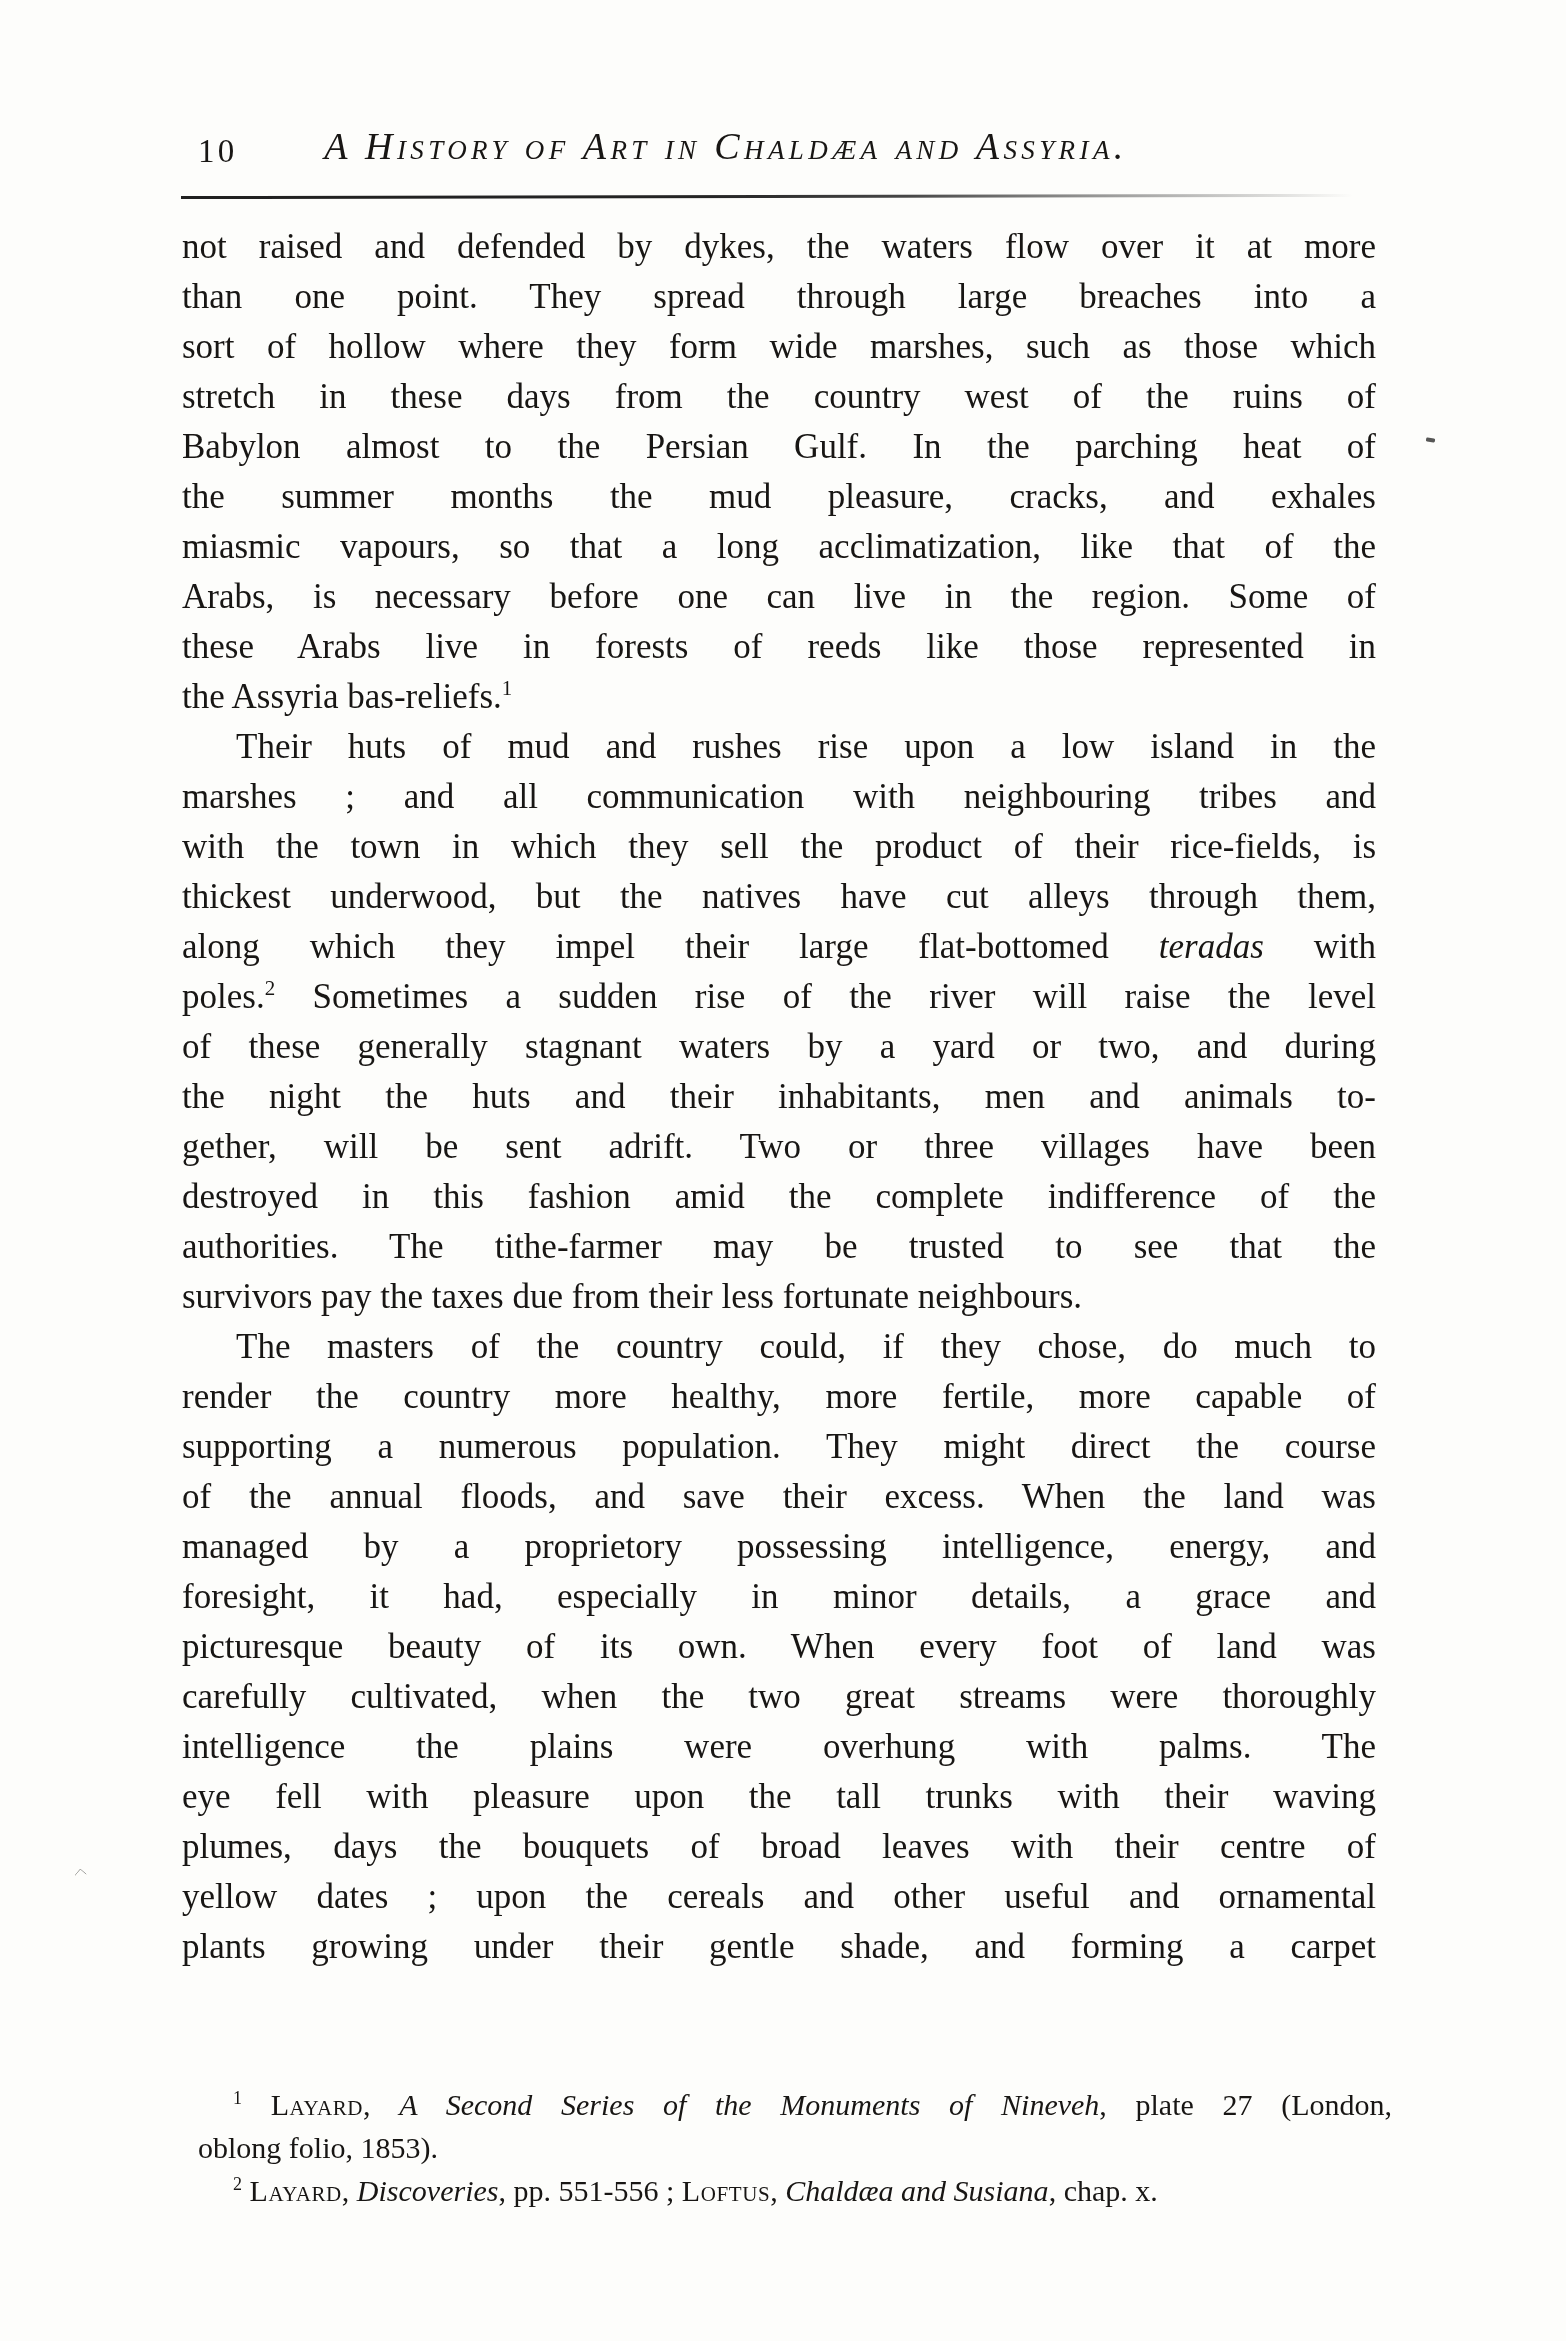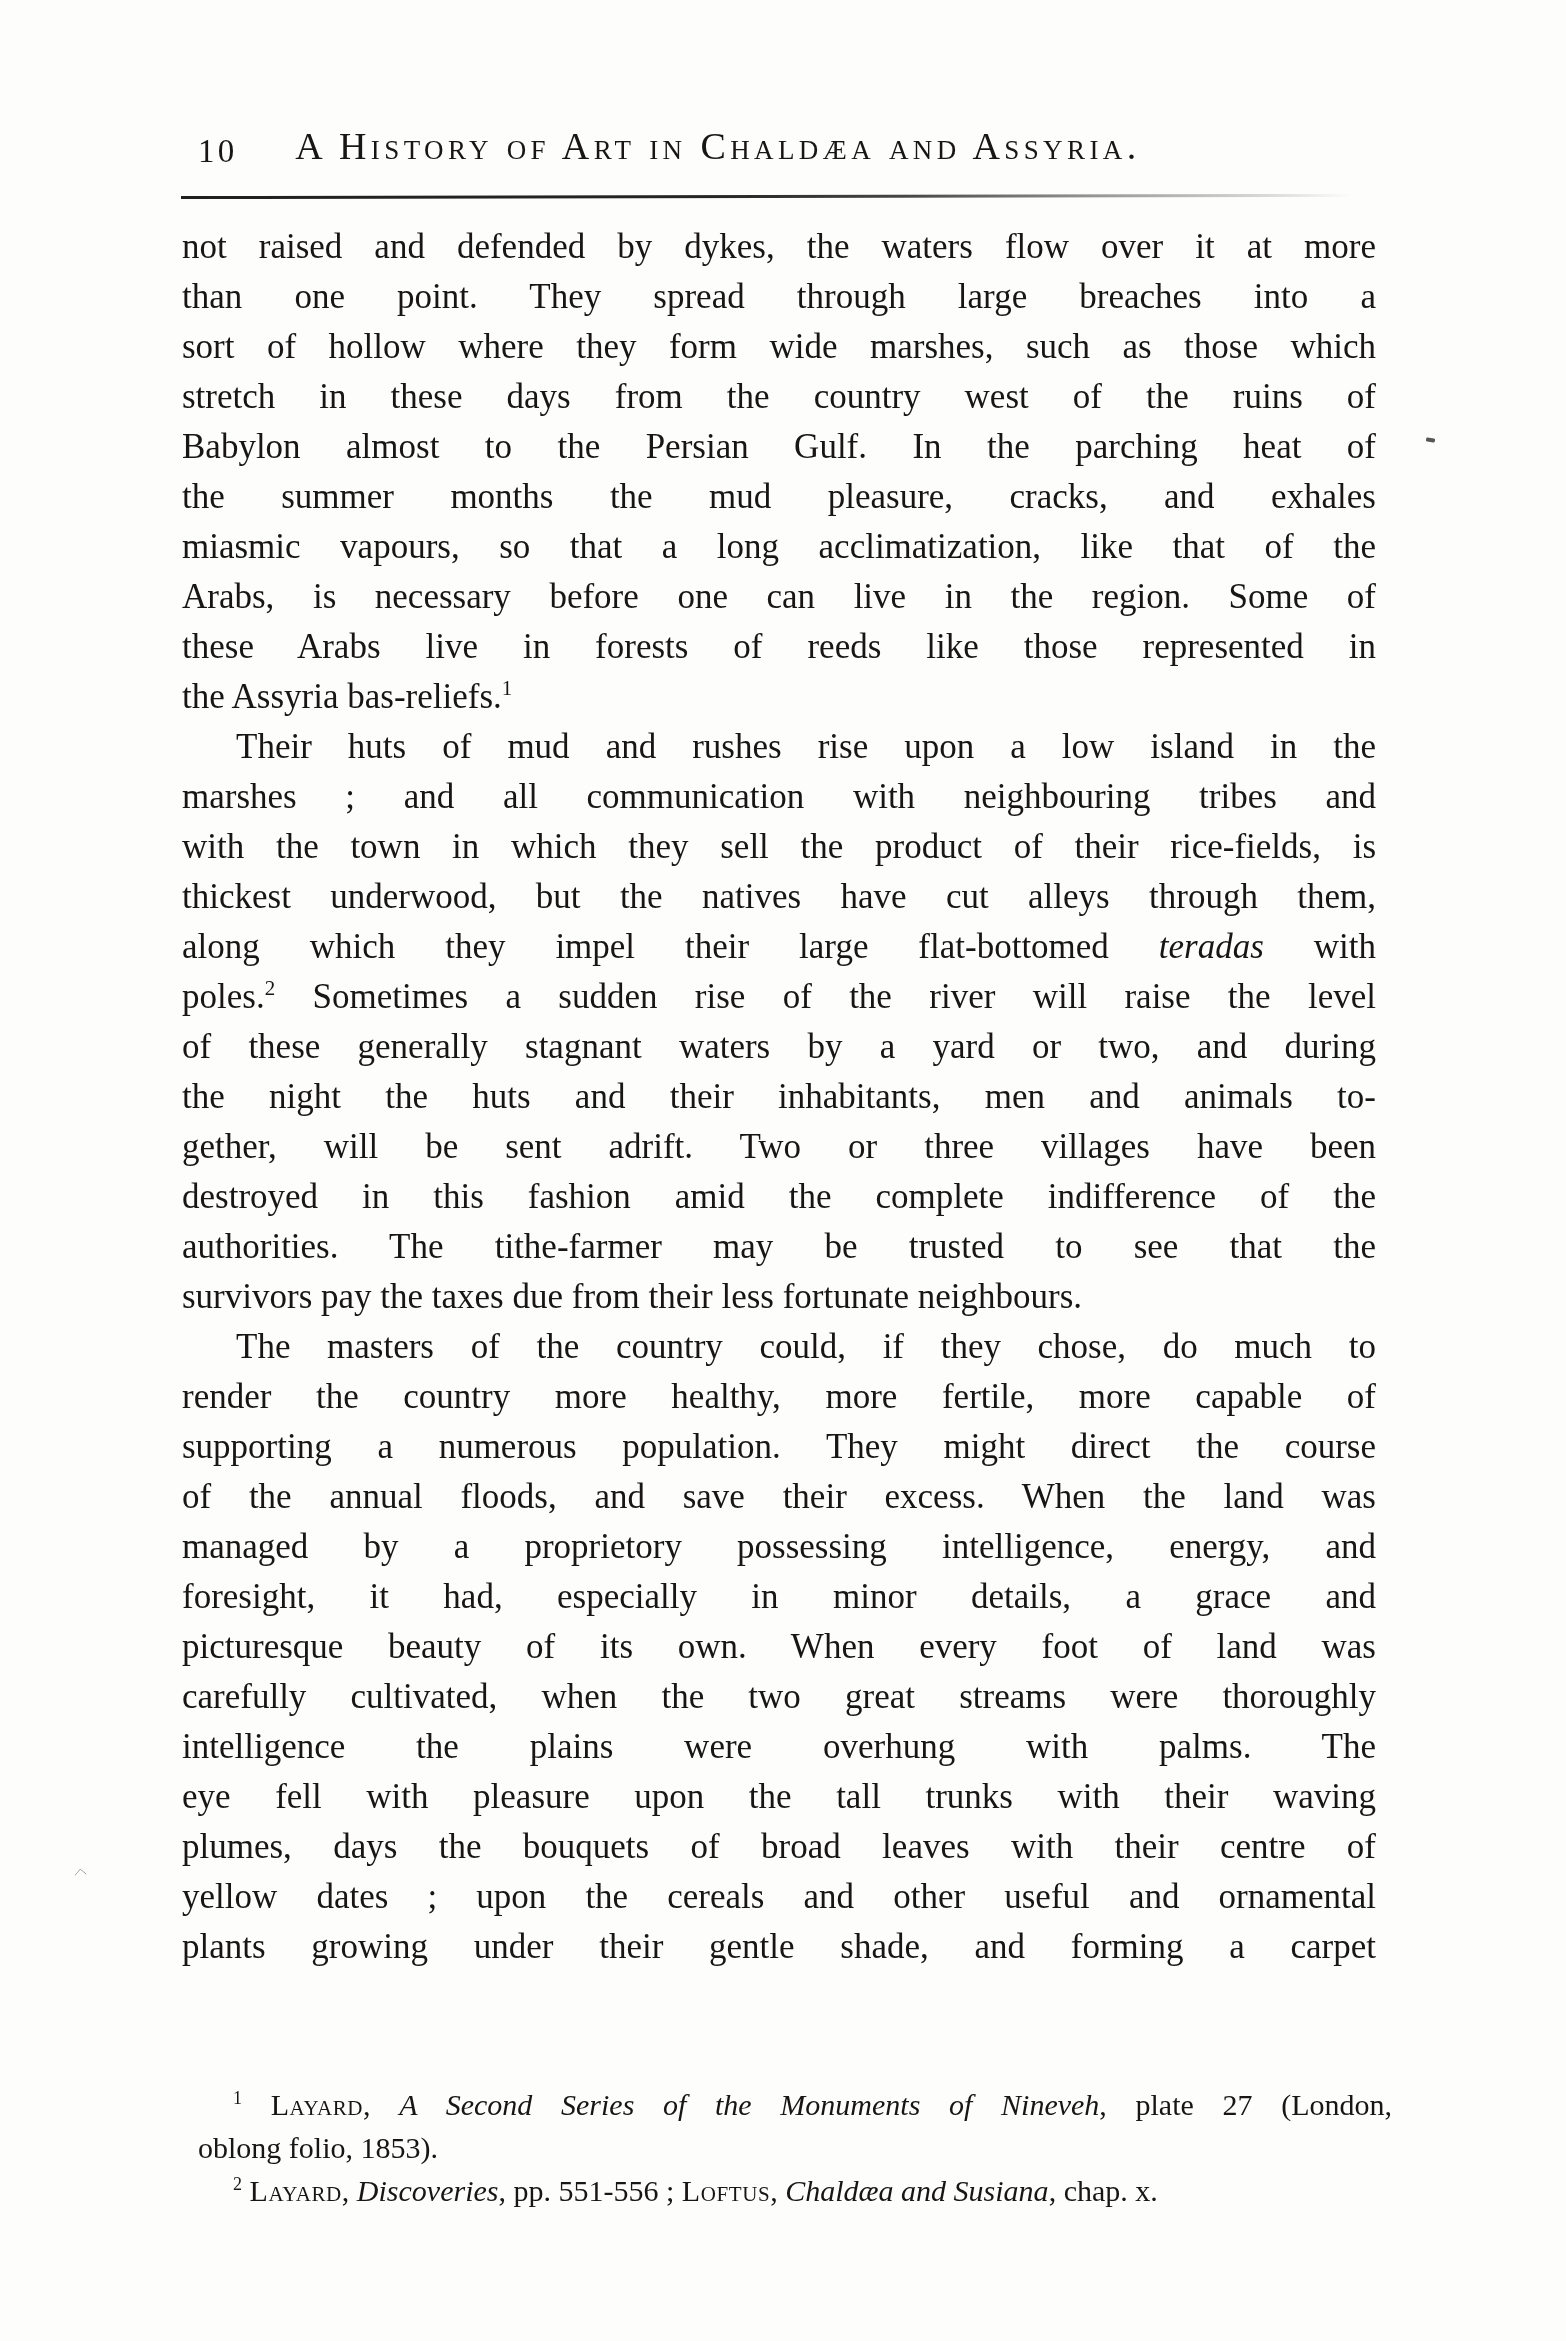--- a/index.html
+++ b/index.html
@@ -5,32 +5,33 @@
   html,body{margin:0;padding:0;background:#e8e8e4;}
   .page{
     position:relative;
     width:1567px;height:2342px;
     background:#fdfdfb;
     font-family:"Liberation Serif", serif;
     color:#181614;
     overflow:hidden;
   }
   
-  .header{position:absolute;top:124px;left:0;width:1448px;height:51px;}
+  .header{position:absolute;top:124px;left:0;width:1448px;height:51px;padding-left:16px;}
   .pagenum{
     position:absolute;left:198px;top:9px;
     font-size:33px;letter-spacing:3.2px;font-variant:small-caps;
   }
   .runtitle{
     position:absolute;left:0;right:12px;top:0;
     text-align:center;
     font-variant:small-caps;
     font-size:38px;
     letter-spacing:4.4px;
     white-space:nowrap;
+    font-style:italic;
   }
   .rule{
     position:absolute;top:195px;left:181px;width:1172px;height:2.5px;
     background:linear-gradient(90deg,
       rgba(20,20,20,.95) 0%, rgba(25,25,25,.95) 45%,
       rgba(25,25,25,.8) 62%, rgba(25,25,25,.45) 78%,
       rgba(25,25,25,.25) 88%, rgba(25,25,25,0) 100%);
     transform:rotate(-0.10deg);
   }
   

